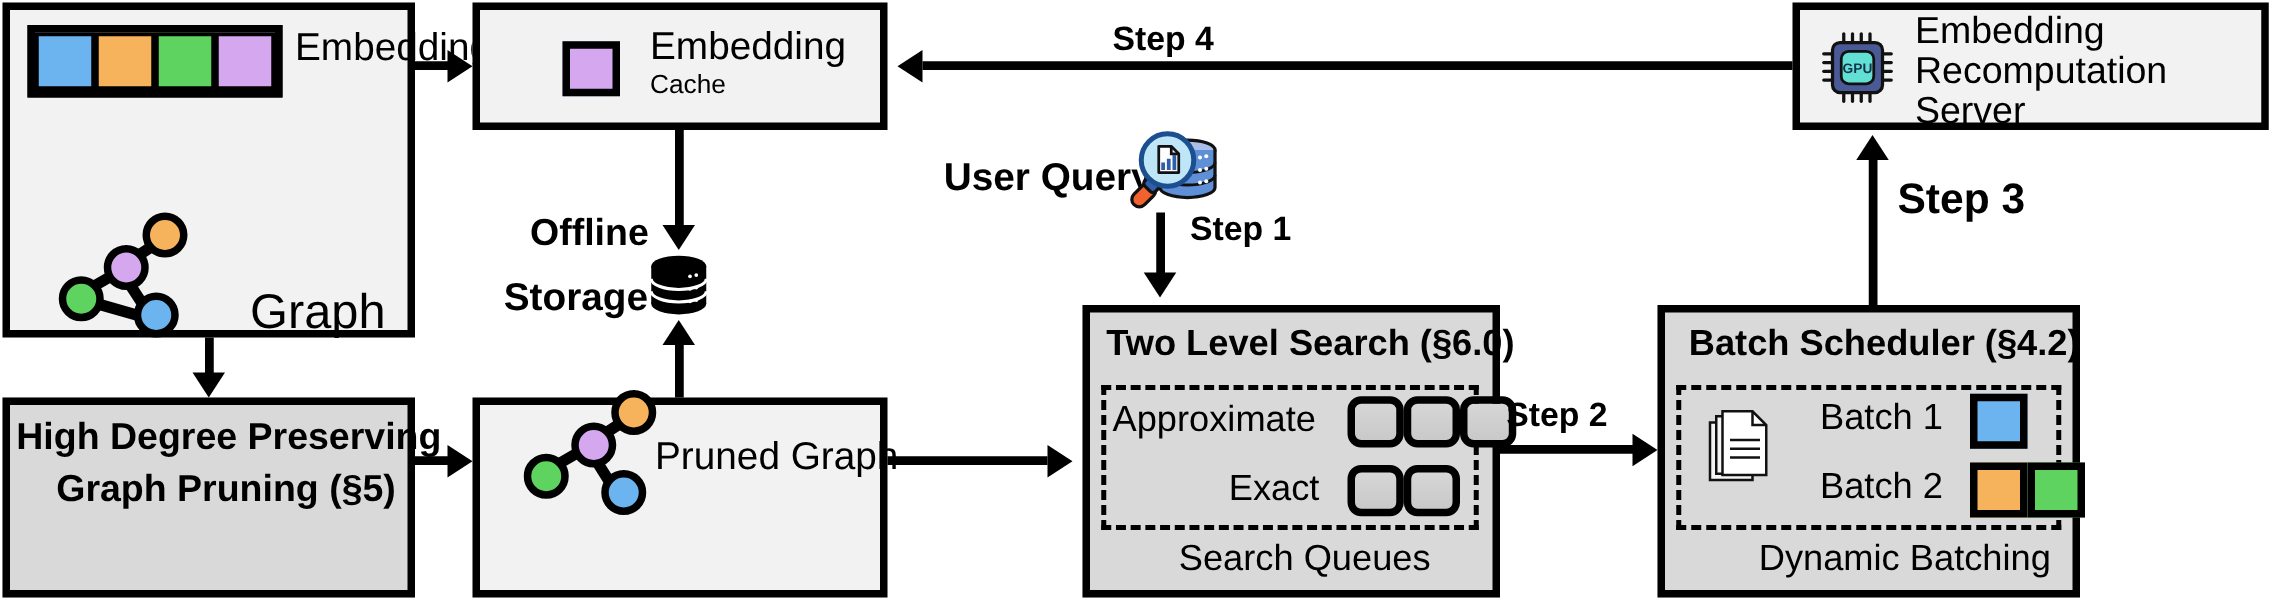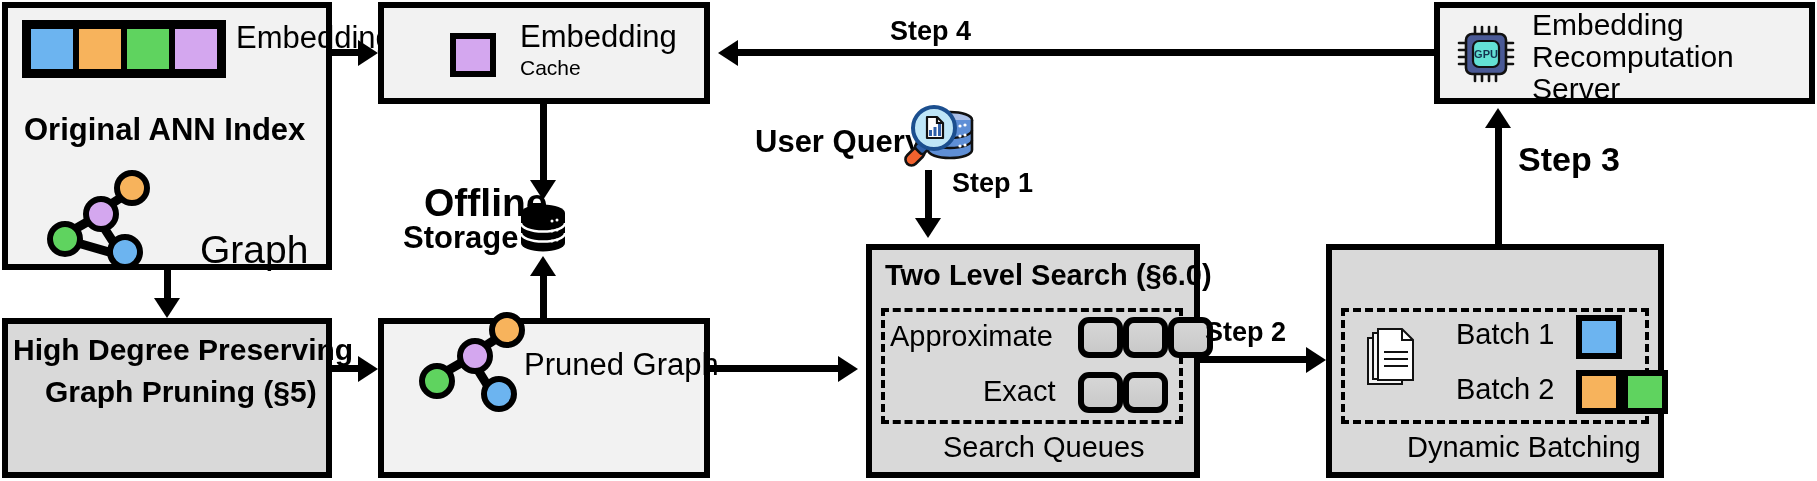--- a/index.html
+++ b/index.html
@@ -50,21 +50,20 @@
   <div class="box" style="left:2px;top:2px;width:330px;height:268px;"></div>
 
   <div class="swatch-strip" style="left:22px;top:20px;">
     <div class="sw" style="background:#6cb4f0;"></div>
     <div class="sw" style="background:#f7b35c;"></div>
     <div class="sw" style="background:#5fd35f;"></div>
     <div class="sw" style="background:#d4a7ef;"></div>
   </div>
   <div class="lbl" style="left:236px;top:21px;font-size:31px;">Embedding</div>
 
-  <div class="lbl" style="left:24px;top:113px;font-size:31px;font-weight:bold;">Original ANN Index</div>
 
   <div>
     <div class="edge" style="left:62px;top:232px;width:42px;transform:rotate(-30deg);"></div>
     <div class="edge" style="left:98px;top:208px;width:42px;transform:rotate(-33deg);"></div>
     <div class="edge" style="left:98px;top:214px;width:40px;transform:rotate(57deg);"></div>
     <div class="edge" style="left:62px;top:234px;width:68px;transform:rotate(16deg);"></div>
     <div class="node" style="left:47px;top:221px;width:36px;height:36px;background:#5fd35f;"></div>
     <div class="node" style="left:83px;top:196px;width:36px;height:36px;background:#d4a7ef;"></div>
     <div class="node" style="left:114px;top:170px;width:36px;height:36px;background:#f7b35c;"></div>
     <div class="node" style="left:107px;top:234px;width:36px;height:36px;background:#6cb4f0;"></div>
@@ -79,21 +78,21 @@
   <div class="ah ah-d" style="left:154px;top:298px;"></div>
 
   <div class="box" style="left:378px;top:2px;width:332px;height:102px;"></div>
   <div class="sq" style="left:450px;top:33px;width:46px;height:44px;background:#d4a7ef;"></div>
   <div class="lbl" style="left:520px;top:20px;font-size:31px;">Embedding</div>
   <div class="lbl" style="left:520px;top:56px;font-size:21px;">Cache</div>
 
   <div class="ln hline" style="left:332px;top:49px;width:28px;"></div>
   <div class="ah ah-r" style="left:358px;top:40px;"></div>
 
-  <div class="lbl" style="left:424px;top:181px;font-size:39px;font-weight:bold;">Offline</div>
+  <div class="lbl" style="left:424px;top:170px;font-size:30px;font-weight:bold;">Offline</div>
   <div class="lbl" style="left:403px;top:221px;font-size:31px;font-weight:bold;">Storage</div>
 
   <div class="cyl" style="left:520px;top:204px;width:46px;height:48px;">
     <svg width="46" height="48" viewBox="0 0 46 48">
       <ellipse cx="23" cy="9" rx="22" ry="8.5" fill="#000"></ellipse>
       <rect x="1" y="9" width="44" height="30" fill="#000"></rect>
       <ellipse cx="23" cy="39" rx="22" ry="8.5" fill="#000"></ellipse>
       <path d="M1 19 a22 8.5 0 0 0 44 0" fill="none" stroke="#fff" stroke-width="2.4"></path>
       <path d="M1 29 a22 8.5 0 0 0 44 0" fill="none" stroke="#fff" stroke-width="2.4"></path>
       <circle cx="32" cy="17" r="1.5" fill="#fff"></circle>
@@ -178,20 +177,21 @@
   <div class="lbl" style="left:943px;top:431px;font-size:29px;">Search Queues</div>
 
   <div class="ln hline" style="left:710px;top:365px;width:128px;"></div>
   <div class="ah ah-r" style="left:838px;top:356px;"></div>
 
   <div class="ln hline" style="left:1200px;top:356px;width:108px;"></div>
   <div class="ah ah-r" style="left:1306px;top:347px;"></div>
   <div class="lbl bold" style="left:1205px;top:317px;font-size:27px;">Step 2</div>
 
   <div class="box dark" style="left:1326px;top:244px;width:338px;height:234px;"></div>
+  <div class="lbl bold" style="left:1351px;top:259px;font-size:29px;">Batch Scheduler (§4.2)</div>
 
   <div class="dashed" style="left:1341px;top:308px;width:308px;height:116px;"></div>
 
   <div style="position:absolute;left:1366px;top:328px;width:52px;height:62px;">
     <svg width="52" height="62" viewBox="0 0 52 62">
       <path d="M2 10 h24 l10 10 v36 h-34 z" fill="#f4f4f4" stroke="#111" stroke-width="2"></path>
       <path d="M7 5 h24 l10 10 v36 h-34 z" fill="#f7f7f7" stroke="#111" stroke-width="2"></path>
       <path d="M12 1 h24 l11 11 v40 h-35 z" fill="#fff" stroke="#111" stroke-width="2"></path>
       <path d="M36 1 v11 h11" fill="none" stroke="#111" stroke-width="2"></path>
       <line x1="18" y1="24" x2="42" y2="24" stroke="#111" stroke-width="2"></line>

